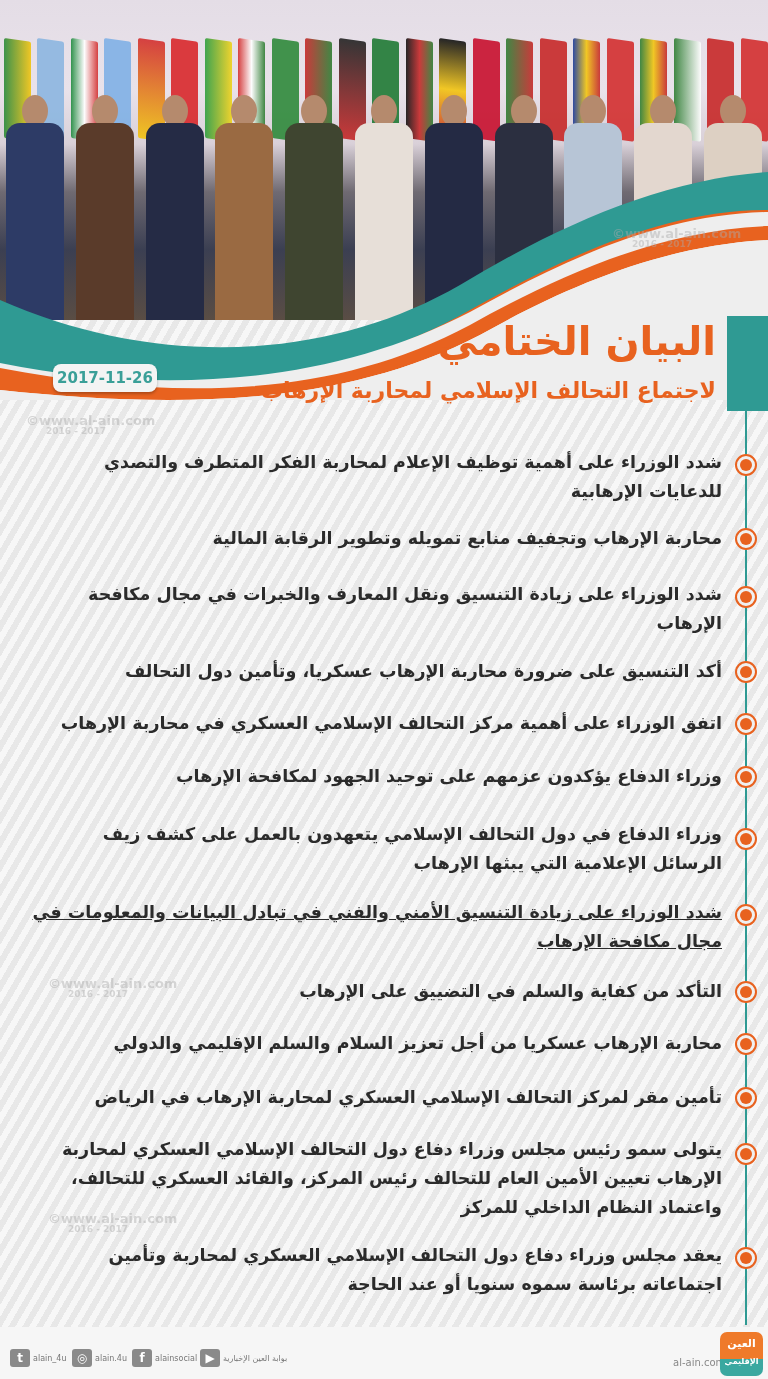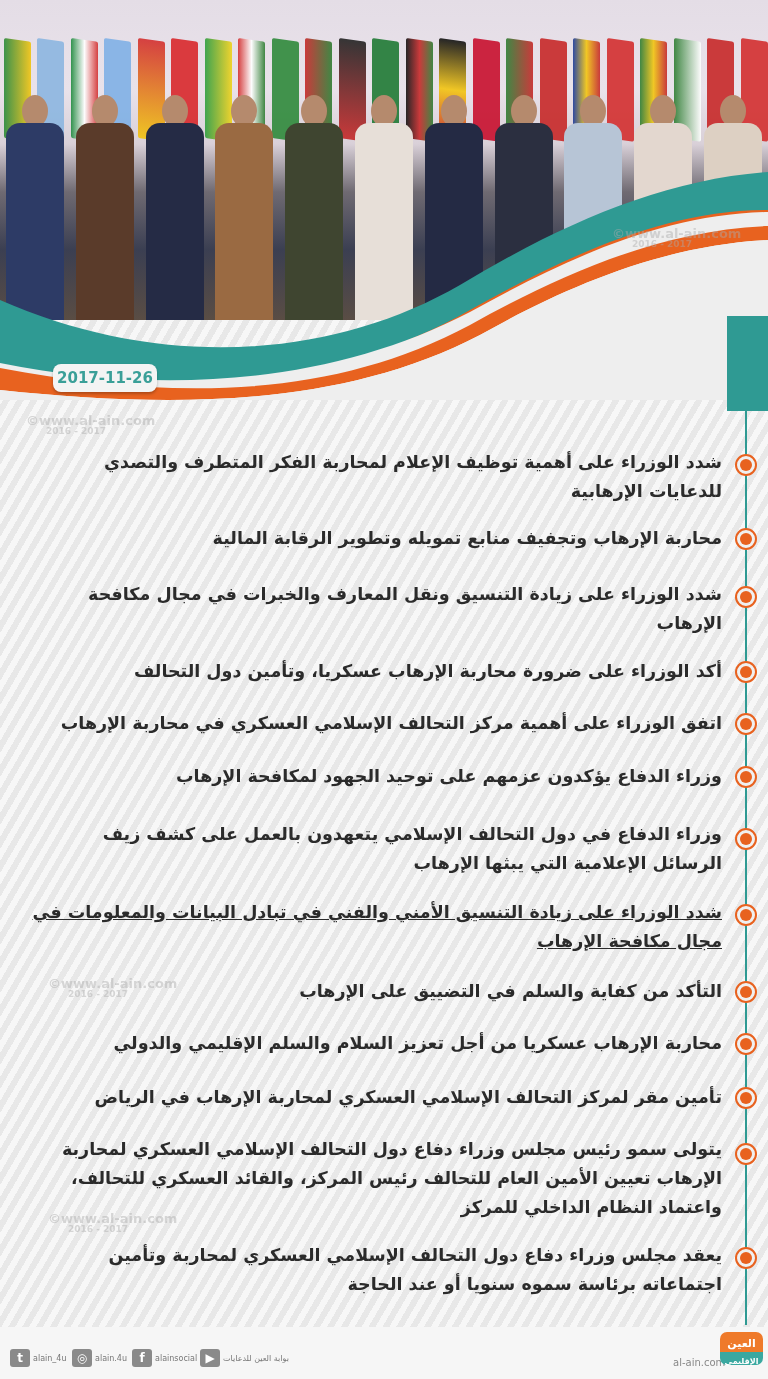--- a/index.html
+++ b/index.html
@@ -68,21 +68,21 @@
     position: absolute; left: 0; top: 1327px; width: 768px; height: 52px; background: #f6f6f6;
   }
   .social { position: absolute; top: 1349px; display: flex; align-items: center; gap: 3px; }
   .social .ic {
     width: 20px; height: 18px; background: #8a8a8a; border-radius: 3px; color: #fff;
     font-size: 12px; font-weight: bold; text-align: center; line-height: 18px;
   }
   .social .lbl { font-size: 8px; color: #777; }
   .site { position: absolute; left: 673px; top: 1357px; font-size: 10px; color: #888; }
   .logo {
-    position: absolute; left: 720px; top: 1332px; width: 43px; height: 33px; border-radius: 7px;
+    position: absolute; left: 720px; top: 1332px; width: 43px; height: 44px; border-radius: 7px;
     background: linear-gradient(180deg, #ef7a2a 0%, #ef7a2a 62%, #3aa8a0 62%, #3aa8a0 100%);
     color: #fff; font-size: 11px; text-align: center; line-height: 14px; font-weight: bold; padding-top: 5px;
   }
 </style>
 </head>
 <body>
 
 <div class="page">
 
   <div class="photo">
@@ -179,37 +179,39 @@
     <span>©</span><span>www.al-ain.com</span>
     <span class="yr">2016 - 2017</span>
   </div>
   <div class="watermark" style="left:48px; top:1213px;">
     <span>©</span><span>www.al-ain.com</span>
     <span class="yr">2016 - 2017</span>
   </div>
 
   <div class="title-bar"></div>
   <div class="timeline-line"></div>
+  <h1 class="title">البيان الختامي</h1>
+  <h2 class="subtitle">لاجتماع التحالف الإسلامي لمحاربة الإرهاب</h2>
   <div class="date-badge">2017-11-26</div>
 
   <div class="item" style="top:452px;">
     <span class="bullet" style="top:2px;"></span>
     <p class="text" style="top:-4px;">شدد الوزراء على أهمية توظيف الإعلام لمحاربة الفكر المتطرف والتصدي للدعايات الإرهابية</p>
   </div>
   <div class="item" style="top:528px;">
     <span class="bullet" style="top:0px;"></span>
     <p class="text" style="top:-4px;">محاربة الإرهاب وتجفيف منابع تمويله وتطوير الرقابة المالية</p>
   </div>
   <div class="item" style="top:584px;">
     <span class="bullet" style="top:2px;"></span>
     <p class="text" style="top:-4px;">شدد الوزراء على زيادة التنسيق ونقل المعارف والخبرات في مجال مكافحة الإرهاب</p>
   </div>
   <div class="item" style="top:661px;">
     <span class="bullet" style="top:0px;"></span>
-    <p class="text" style="top:-4px;">أكد الوزراء على ضرورة محاربة الإرهاب عسكريا، وتأمين دول التحالف</p>
+    <p class="text" style="top:-4px;">أكد التنسيق على ضرورة محاربة الإرهاب عسكريا، وتأمين دول التحالف</p>
   </div>
   <div class="item" style="top:713px;">
     <span class="bullet" style="top:0px;"></span>
     <p class="text" style="top:-4px;">اتفق الوزراء على أهمية مركز التحالف الإسلامي العسكري في محاربة الإرهاب</p>
   </div>
   <div class="item" style="top:766px;">
     <span class="bullet" style="top:0px;"></span>
     <p class="text" style="top:-4px;">وزراء الدفاع يؤكدون عزمهم على توحيد الجهود لمكافحة الإرهاب</p>
   </div>
   <div class="item" style="top:826px;">
@@ -249,21 +251,21 @@
   <div class="social" style="left:72px;">
     <span class="ic">◎</span>
     <span class="lbl">alain.4u</span>
   </div>
   <div class="social" style="left:132px;">
     <span class="ic">f</span>
     <span class="lbl">alainsocial</span>
   </div>
   <div class="social" style="left:200px;">
     <span class="ic">▶</span>
-    <span class="lbl">بوابة العين للدعايات</span>
+    <span class="lbl">بوابة العين الإخبارية</span>
   </div>
   <div class="site">al-ain.com</div>
   <div class="logo">
     <div>العين</div>
     <div style="font-size:8px; margin-top:4px;">الإقليمي</div>
   </div>
 
 </div>
 
 </body></html>

